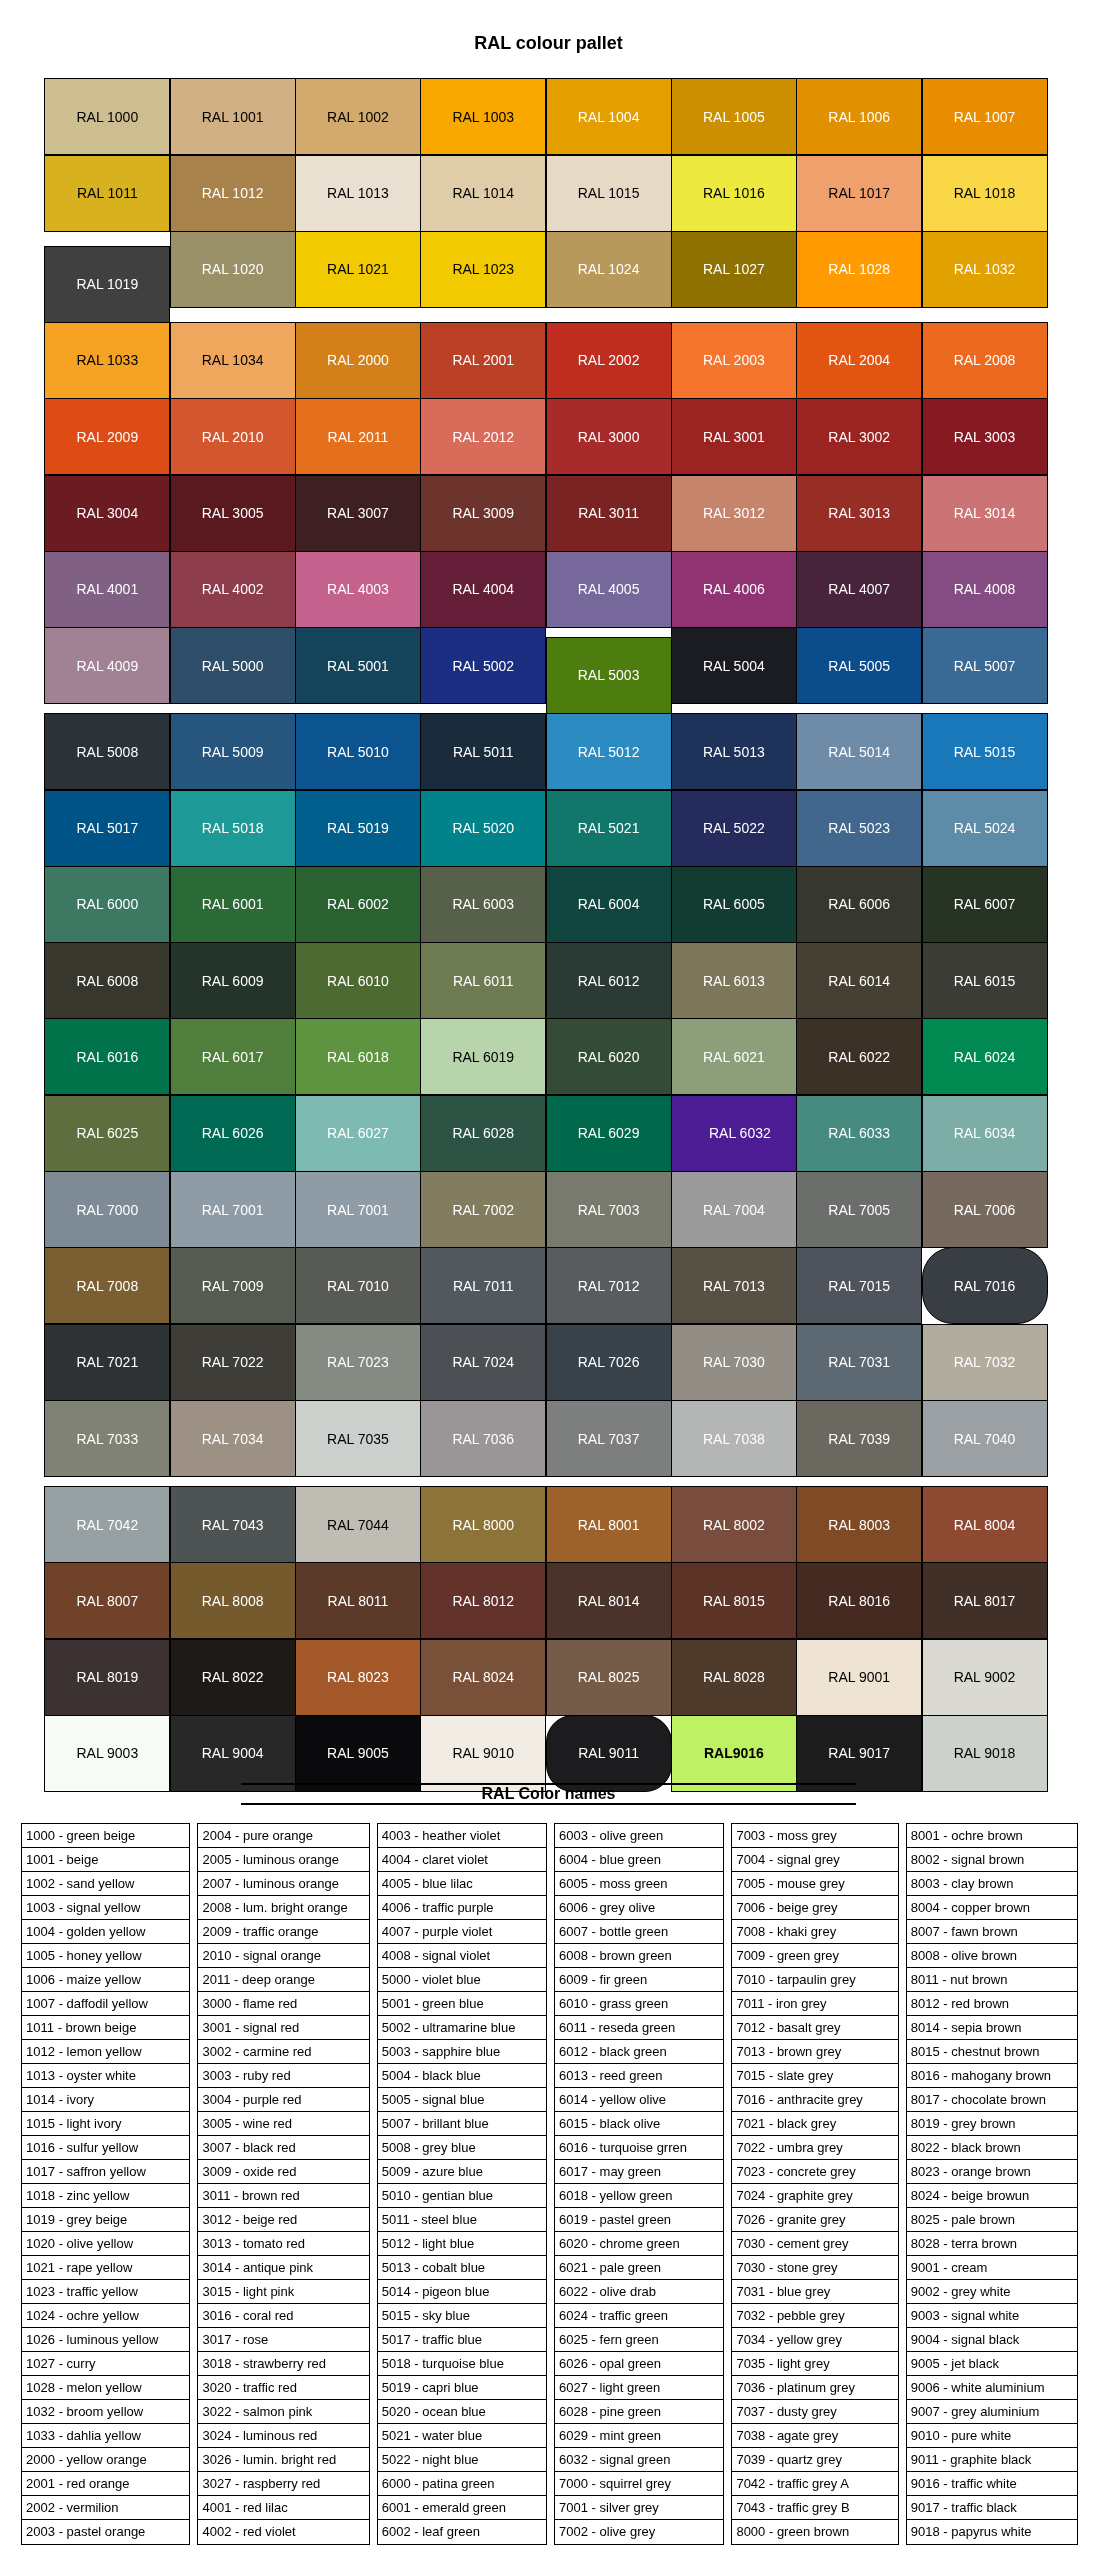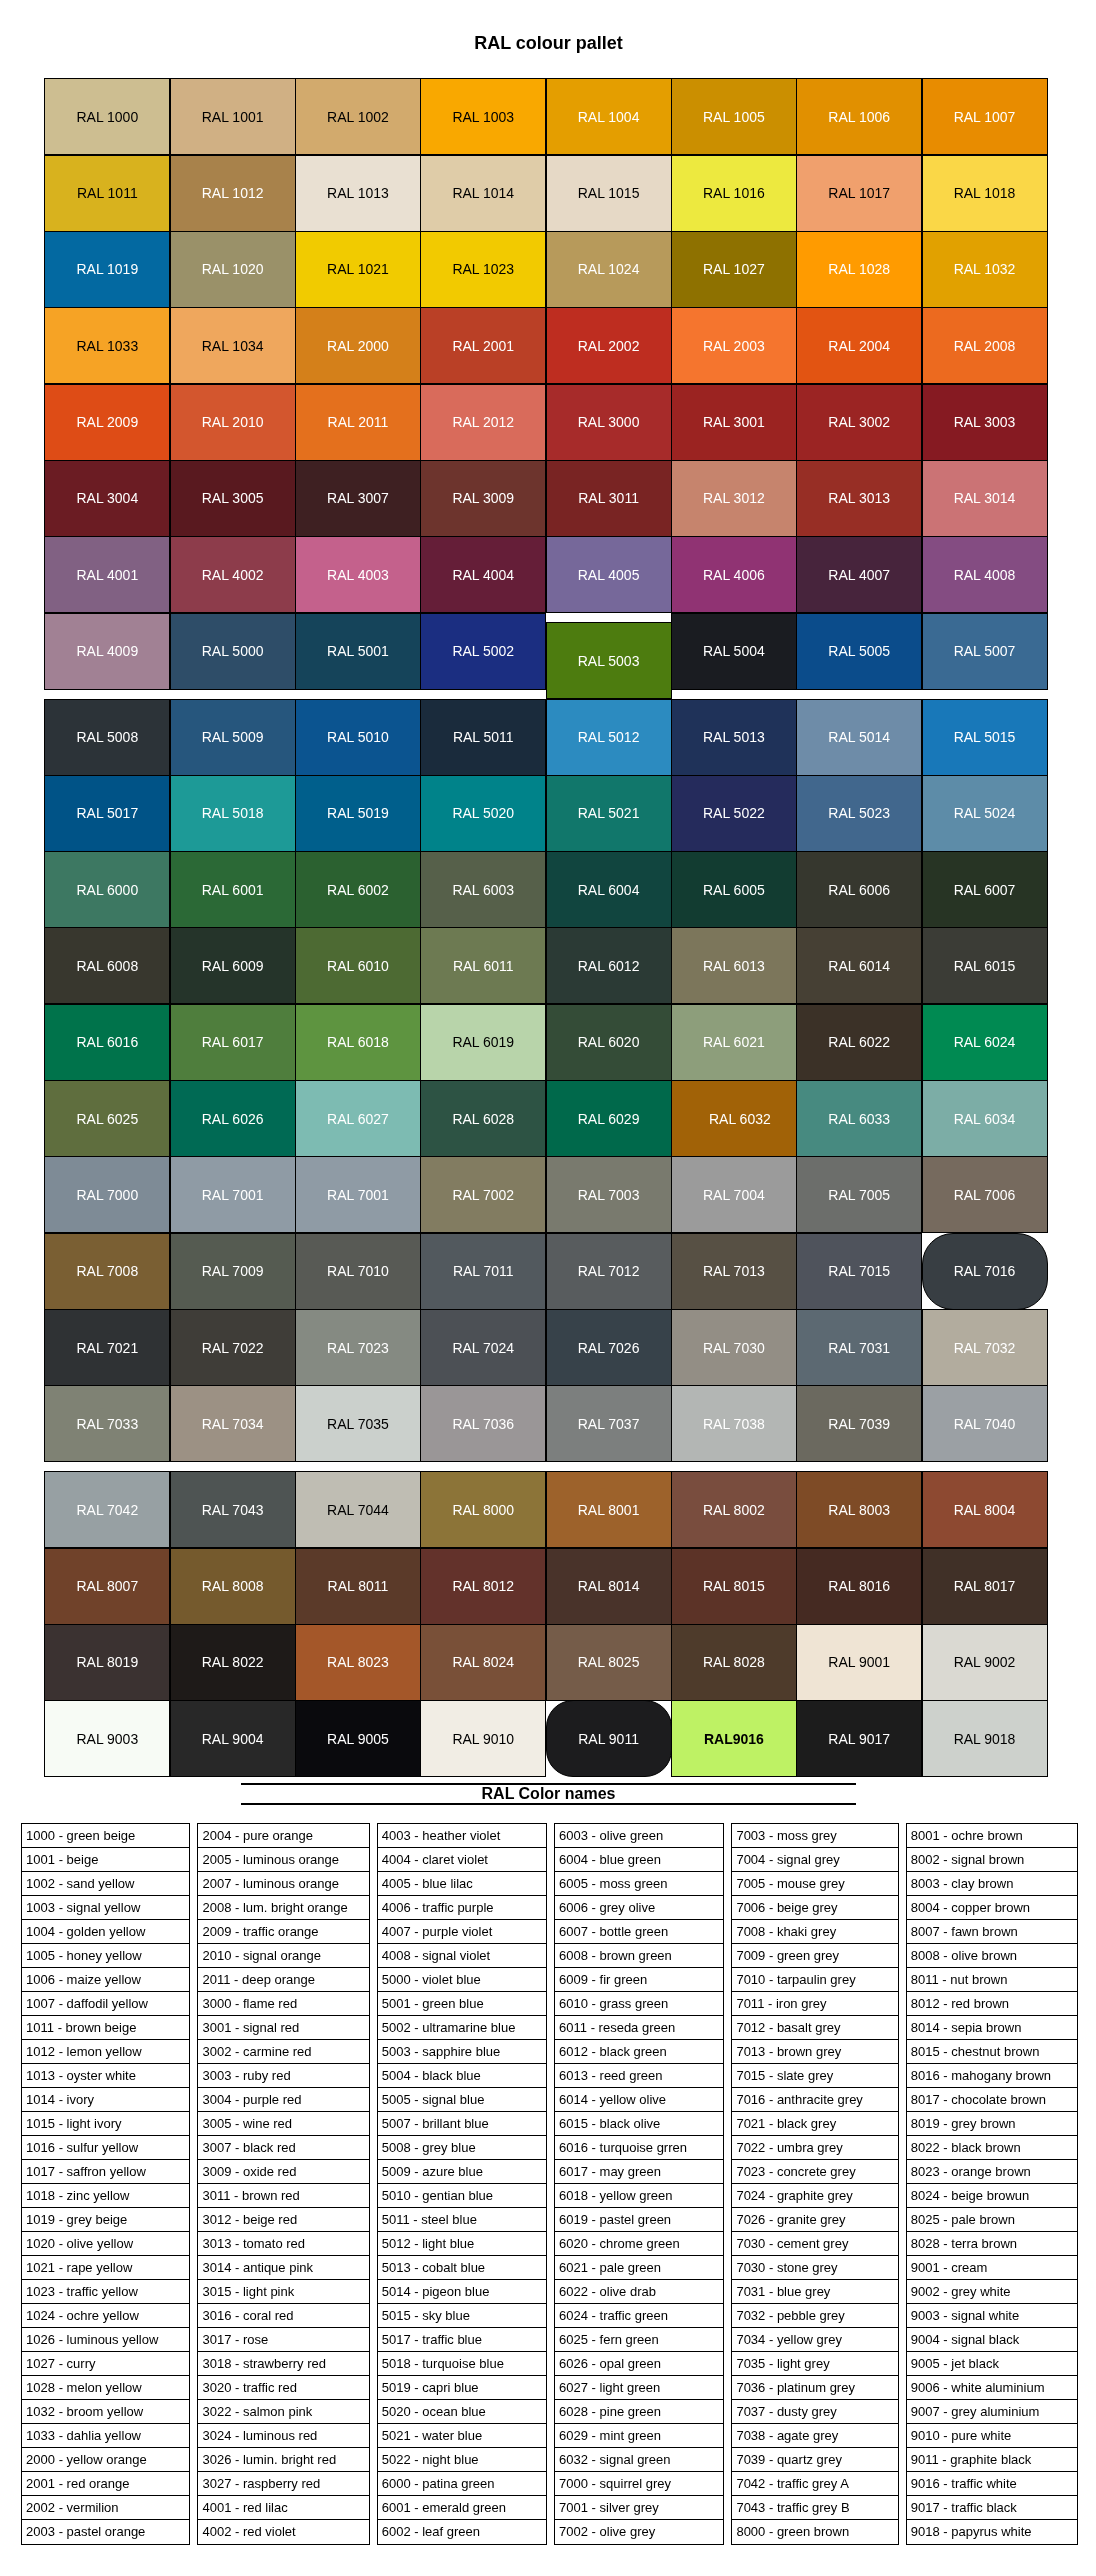--- a/index.html
+++ b/index.html
@@ -82,21 +82,21 @@
         <div class="swatch light" style="background: rgb(216, 178, 30);">RAL 1011</div>
         <div class="swatch dark" style="background: rgb(168, 130, 75);">RAL 1012</div>
         <div class="swatch light" style="background: rgb(233, 224, 210);">RAL 1013</div>
         <div class="swatch light" style="background: rgb(223, 204, 168);">RAL 1014</div>
         <div class="swatch light" style="background: rgb(230, 217, 198);">RAL 1015</div>
         <div class="swatch light" style="background: rgb(237, 233, 63);">RAL 1016</div>
         <div class="swatch light" style="background: rgb(240, 160, 109);">RAL 1017</div>
         <div class="swatch light" style="background: rgb(250, 215, 71);">RAL 1018</div>
       </div>
       <div class="swatch-row">
-        <div class="swatch dark" style="background: #0369a1;">RAL 1019</div>
+        <div class="swatch dark" style="background: #404040; margin-top: 14px;">RAL 1019</div>
         <div class="swatch dark" style="background: rgb(154, 145, 105);">RAL 1020</div>
         <div class="swatch light" style="background: rgb(241, 203, 0);">RAL 1021</div>
         <div class="swatch light" style="background: rgb(242, 202, 0);">RAL 1023</div>
         <div class="swatch dark" style="background: rgb(183, 154, 91);">RAL 1024</div>
         <div class="swatch dark" style="background: rgb(142, 113, 0);">RAL 1027</div>
         <div class="swatch dark" style="background: rgb(255, 155, 0);">RAL 1028</div>
         <div class="swatch dark" style="background: rgb(225, 161, 0);">RAL 1032</div>
       </div>
       <div class="swatch-row">
         <div class="swatch light" style="background: rgb(246, 163, 37);">RAL 1033</div>
@@ -197,21 +197,21 @@
         <div class="swatch dark" style="background: rgb(141, 158, 123);">RAL 6021</div>
         <div class="swatch dark" style="background: rgb(59, 49, 39);">RAL 6022</div>
         <div class="swatch dark" style="background: rgb(0, 138, 82);">RAL 6024</div>
       </div>
       <div class="swatch-row">
         <div class="swatch dark" style="background: rgb(95, 110, 62);">RAL 6025</div>
         <div class="swatch dark" style="background: rgb(0, 106, 84);">RAL 6026</div>
         <div class="swatch dark" style="background: rgb(125, 187, 178);">RAL 6027</div>
         <div class="swatch dark" style="background: rgb(45, 83, 68);">RAL 6028</div>
         <div class="swatch dark" style="background: rgb(0, 105, 75);">RAL 6029</div>
-        <div class="swatch dark" style="background: #a16207; padding-left: 12px;">RAL 6032</div>
+        <div class="swatch dark" style="background: #4c1d95; padding-left: 12px;">RAL 6032</div>
         <div class="swatch dark" style="background: rgb(71, 138, 128);">RAL 6033</div>
         <div class="swatch dark" style="background: rgb(124, 173, 166);">RAL 6034</div>
       </div>
       <div class="swatch-row">
         <div class="swatch dark" style="background: rgb(126, 139, 150);">RAL 7000</div>
         <div class="swatch dark" style="background: rgb(143, 155, 165);">RAL 7001</div>
         <div class="swatch dark" style="background: rgb(143, 155, 165);">RAL 7001</div>
         <div class="swatch dark" style="background: rgb(130, 124, 97);">RAL 7002</div>
         <div class="swatch dark" style="background: rgb(121, 122, 110);">RAL 7003</div>
         <div class="swatch dark" style="background: rgb(155, 155, 155);">RAL 7004</div>

